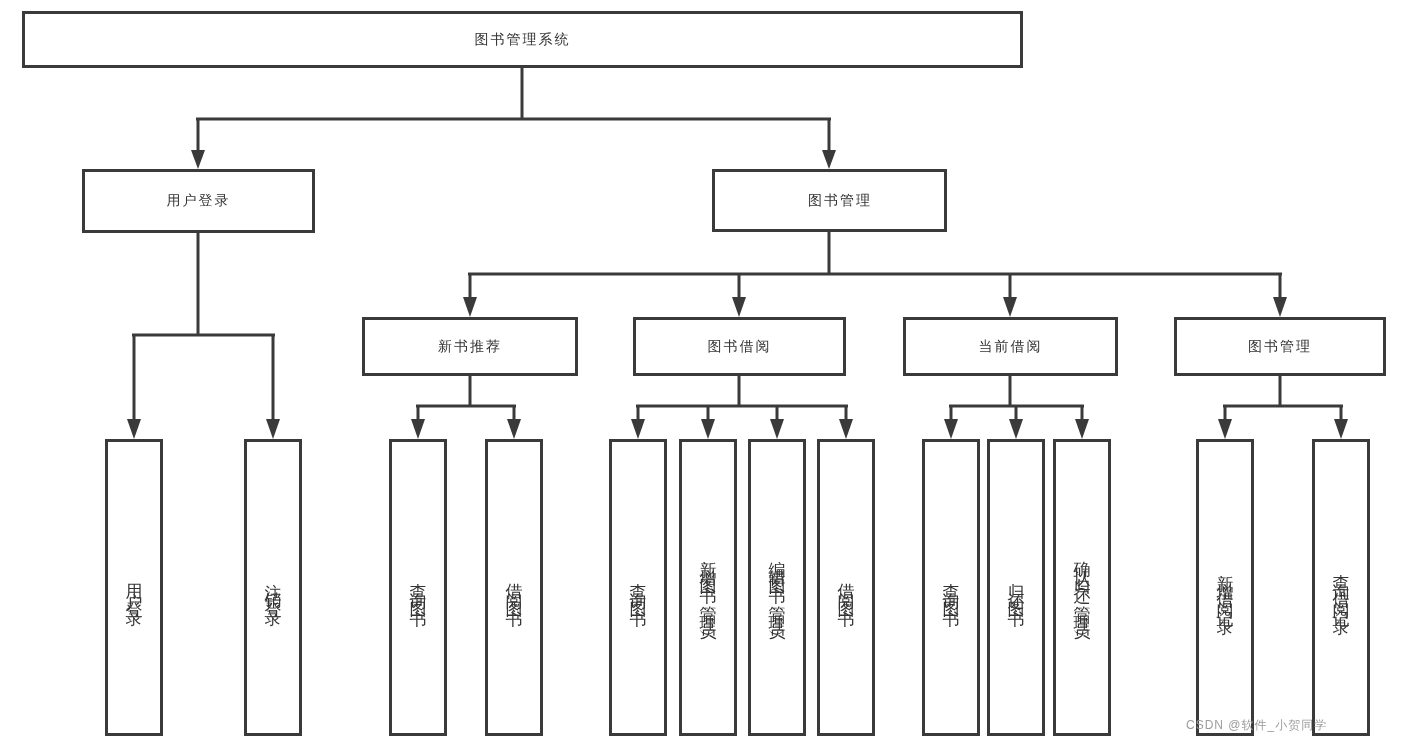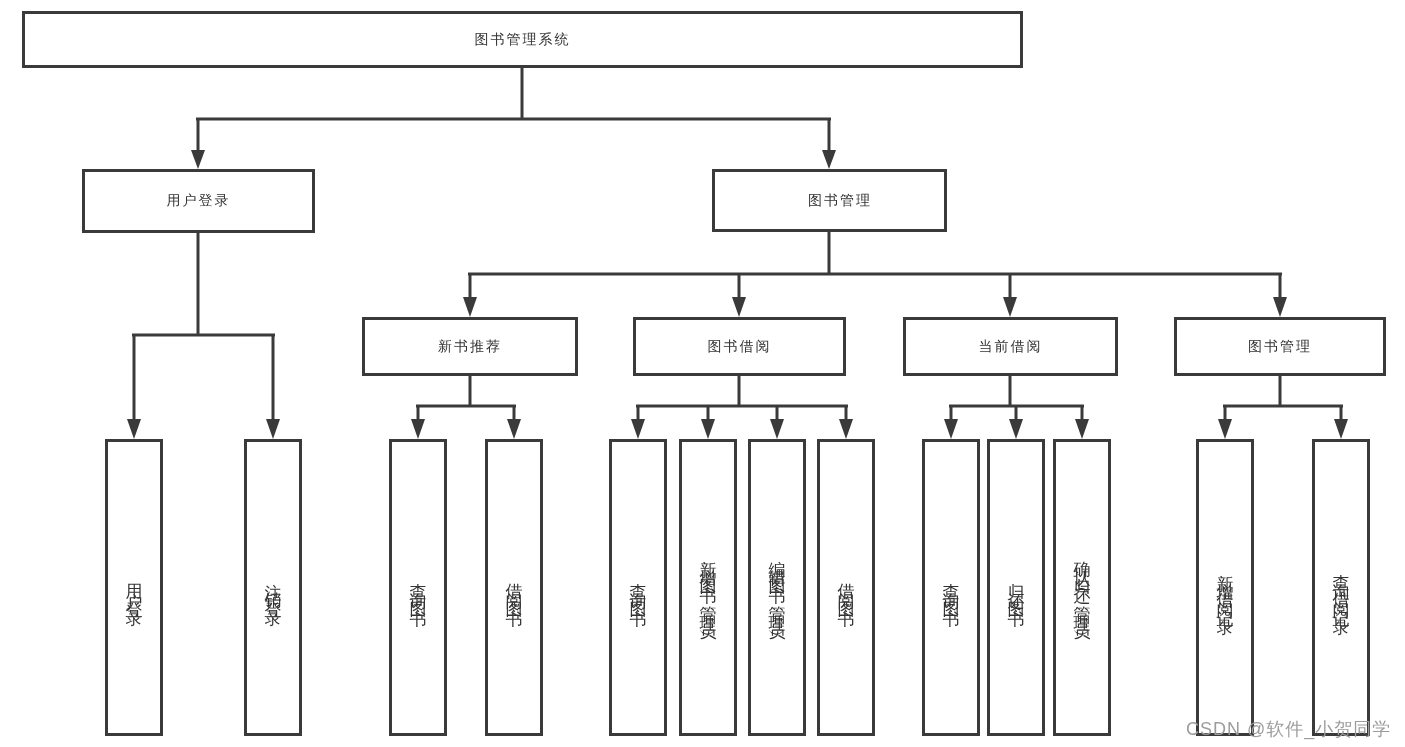--- a/index.html
+++ b/index.html
@@ -50,21 +50,21 @@
     text-orientation: mixed;
     font-size: 17px;
     letter-spacing: 9px;
     line-height: 1;
     color: #333333;
   }
   .watermark {
     position: absolute;
     left: 1186px;
     top: 717px;
-    font-size: 18px;
+    font-size: 12px;
     letter-spacing: 1px;
     color: #9c9c9c;
     white-space: nowrap;
     z-index: 3;
   }
 </style>
 </head>
 <body>
 
 <div class="canvas">

